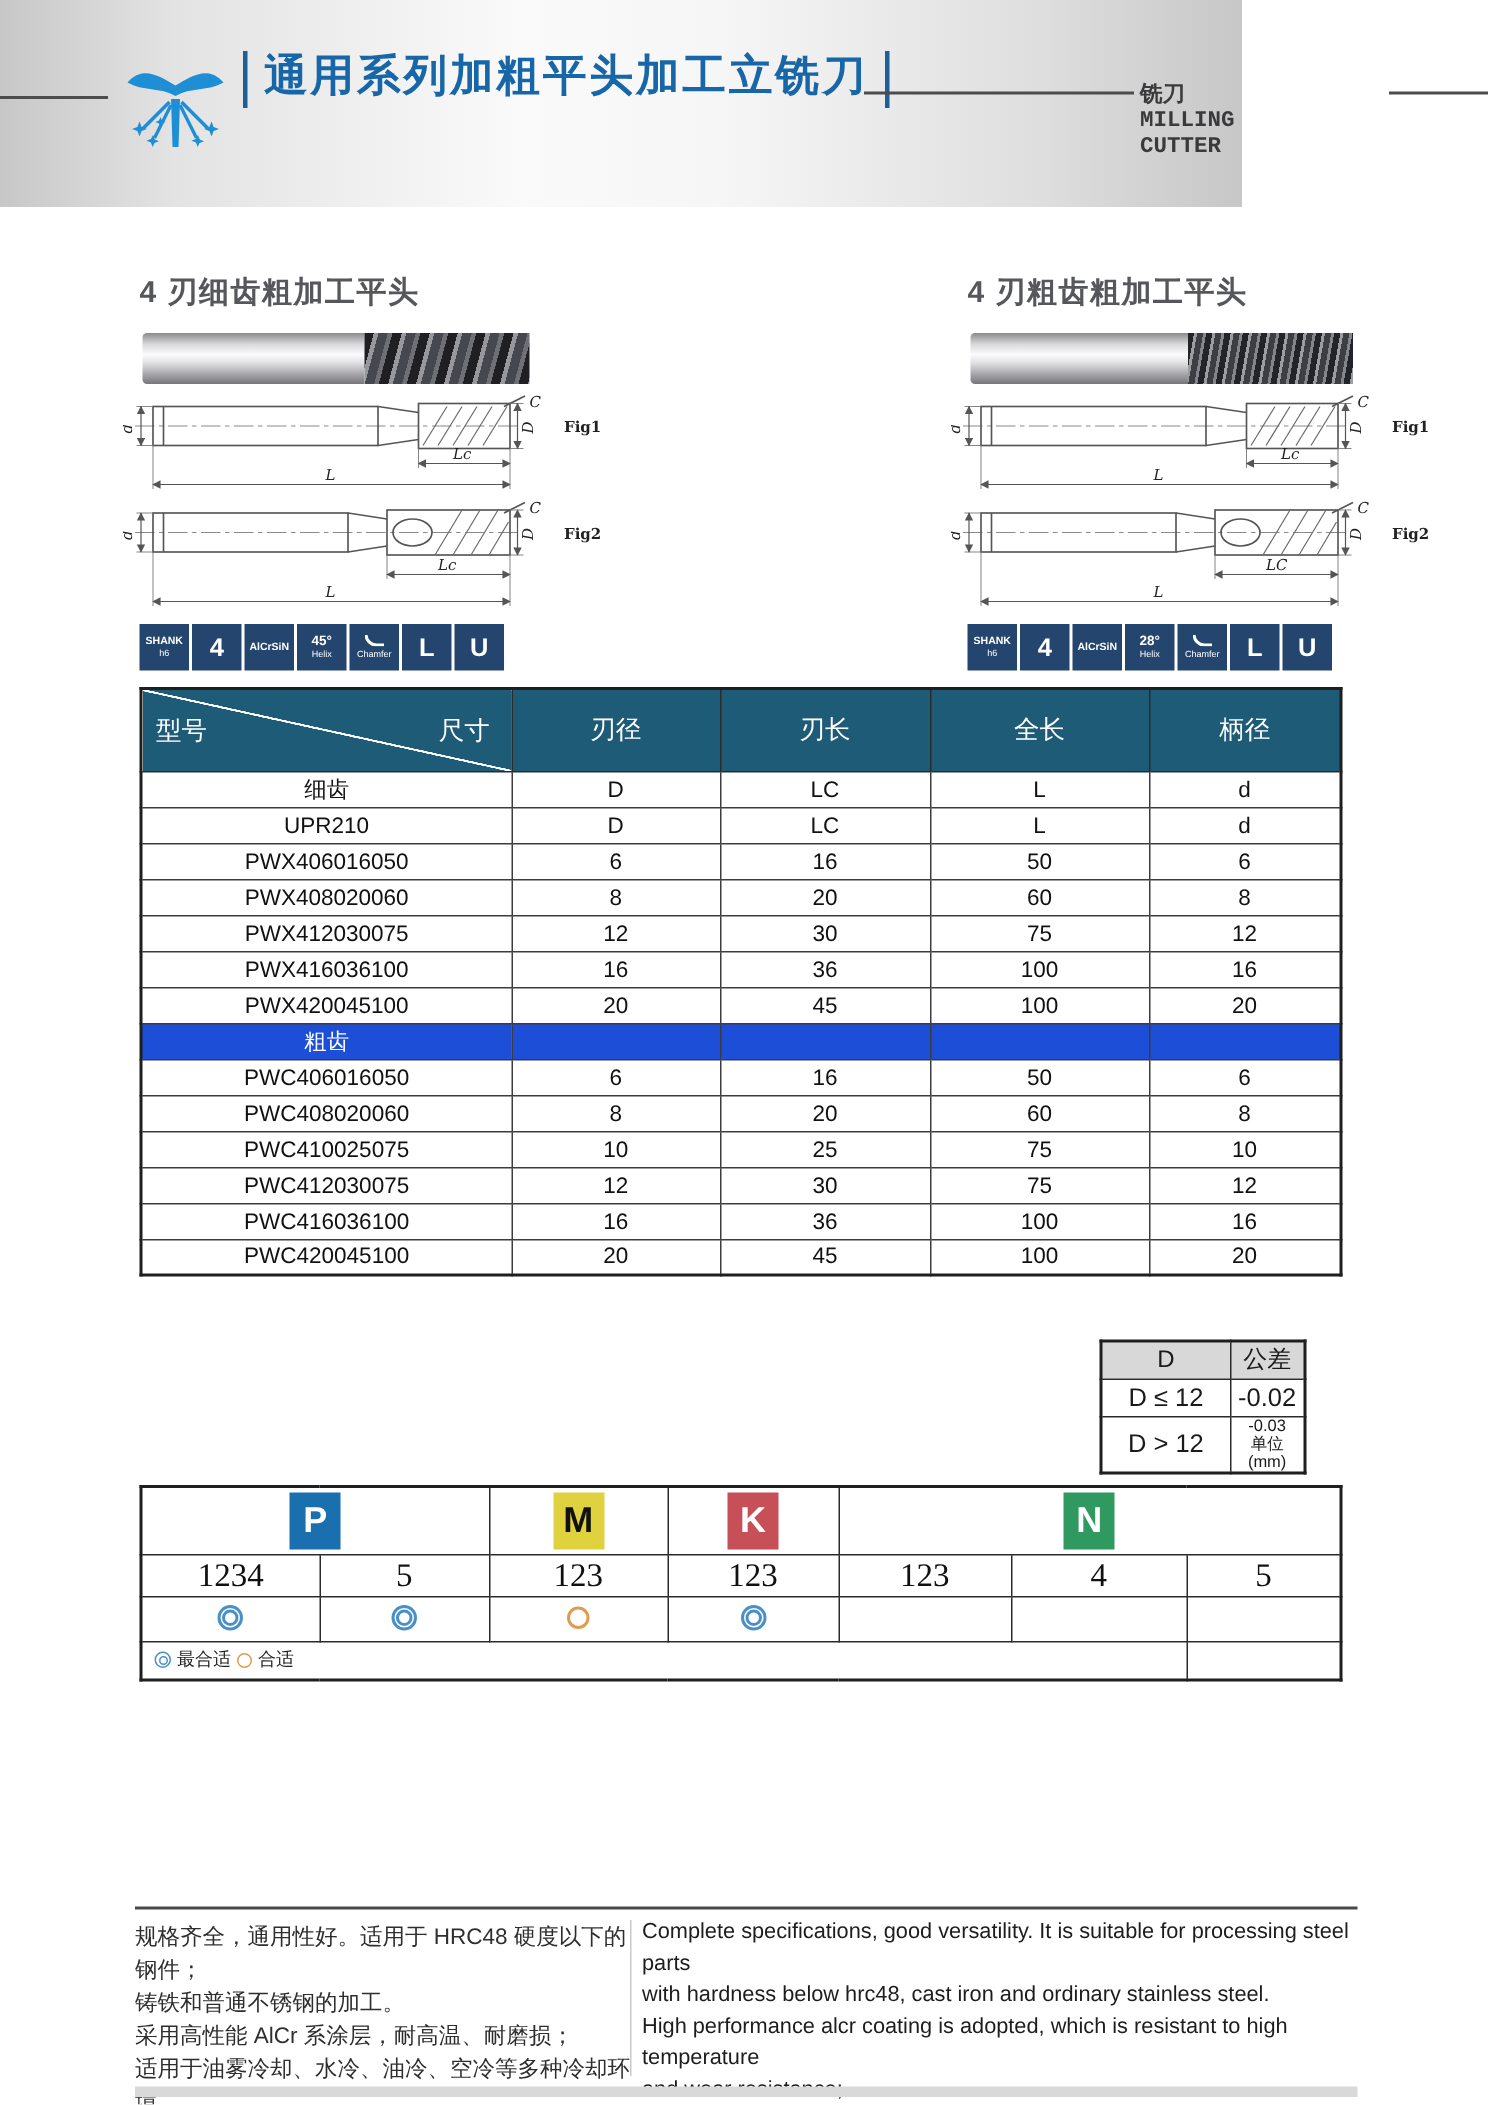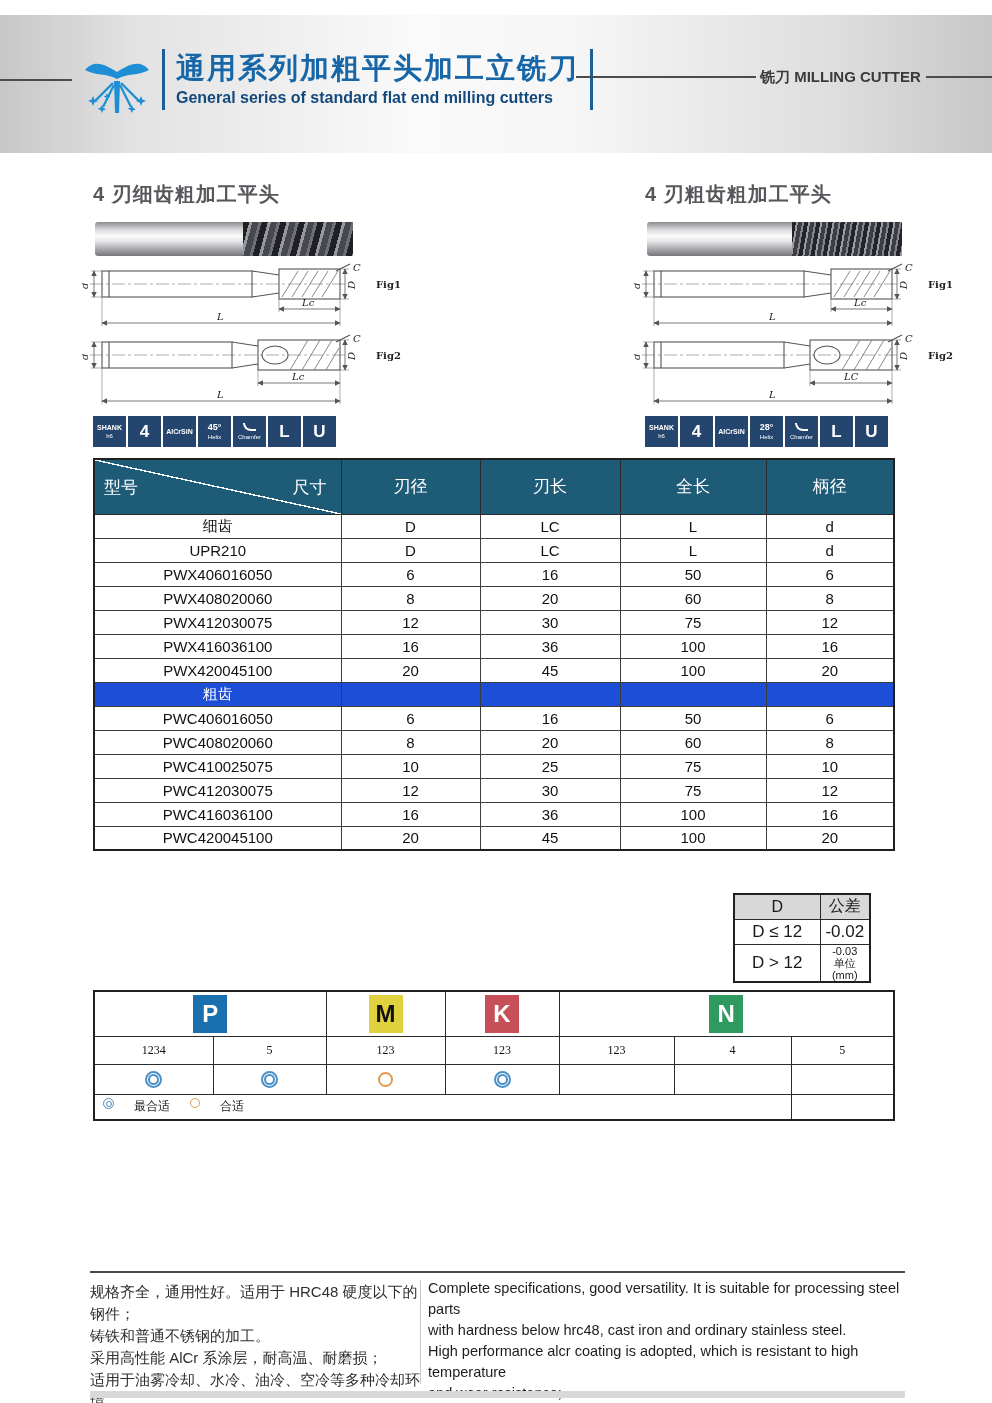--- a/index.html
+++ b/index.html
@@ -1,22 +1,22 @@
 <!DOCTYPE html>
 <html><head>
 <meta charset="utf-8">
 <style>
   * { margin:0; padding:0; box-sizing:border-box; }
   html,body { background:#ffffff; }
   body { font-family:"Liberation Sans","DejaVu Sans",sans-serif; }
   .page { position:relative; width:992px; height:1403px; background:#ffffff; overflow:hidden; }
 
   
-  .topband { position:absolute; left:0; top:15px; width:992px; height:138px;
-    background:linear-gradient(90deg,#c7c7c8 0%,#e3e3e4 14%,#fafafa 42%,#f6f6f6 58%,#dedede 84%,#c7c7c8 100%); }
+  .topband { position:absolute; left:0; top:0; width:828px; height:138px;
+    background:linear-gradient(90deg,#c7c7c8 0%,#e3e3e4 14%,#fafafa 42%,#f6f6f6 58%,#dedede 84%,#c7c7c8 100%);font-family:Liberation Mono, monospace; }
   .rule { position:absolute; height:2px; background:#4c4c4e; }
   .rule-left { left:0; top:64px; width:72px; }
   .rule-mid { left:576px; top:61px; width:180px; }
   .rule-right { left:926px; top:61px; width:66px; }
   .logo { position:absolute; left:83px; top:40px; }
   .titleblock { position:absolute; left:162px; top:34px; padding:2px 11px;
     border-left:3px solid #1d5f97; border-right:3px solid #1d5f97; }
   .title-cn { font-size:29px; font-weight:bold; color:#1766a8; letter-spacing:2px; line-height:34px; }
   .title-en { font-size:16px; font-weight:bold; color:#14497d; line-height:20px; margin-top:3px; }
   .cat-label { position:absolute; left:760px; top:53px; font-size:15px; font-weight:bold; color:#3a3a3c; letter-spacing:0; }
@@ -67,30 +67,30 @@
   .tol-small { font-size:11px; line-height:12px; }
 
   
   .mat-wrap { position:absolute; left:93px; top:990px; }
   table.mat { width:800px; border-collapse:collapse; table-layout:fixed; border:2px solid #1f1f1f; }
   table.mat td { border:1px solid #2b2b2b; text-align:center; padding:0; color:#111; }
   tr.mrow1 td { height:45px; }
   .mbadge { display:inline-block; width:34px; height:38px; line-height:38px; font-size:24px; font-weight:bold; }
   .bp { background:#1a6fae; color:#fff; } .bm { background:#e0d23f; color:#111; }
   .bk { background:#c75058; color:#fff; } .bn { background:#2f9960; color:#fff; }
-  tr.mrow2 td { height:28px; font-family:"Liberation Serif","DejaVu Serif",serif; font-size:12px; }
+  tr.mrow2 td { height:28px; font-family:"Liberation Serif","DejaVu Serif",serif; font-size:22px; }
   tr.mrow3 td { height:68px; }
   .mname { font-size:15px; line-height:19px; } .msub { font-size:13px; line-height:17px; }
   tr.mrow4 td { height:30px; }
   .cir2 { display:inline-flex; width:17px; height:17px; border:2px solid #4a90c8; border-radius:50%; align-items:center; justify-content:center; vertical-align:middle; }
   .cir2::after { content:""; width:7px; height:7px; border:2px solid #4a90c8; border-radius:50%; }
   .cir1 { display:inline-block; width:15px; height:15px; border:2px solid #e09b4e; border-radius:50%; vertical-align:middle; }
   tr.mrow5 td { height:26px; }
   .legend-cell { text-align:left !important; padding-left:8px !important; }
-  .legend-inner { display:flex; gap:20px; font-size:12px; color:#222; }
+  .legend-inner { display:flex; align-items:center; gap:4px; font-size:12px; color:#222; }
   .lg2 { display:inline-flex; width:11px; height:11px; border:1.5px solid #4a90c8; border-radius:50%; align-items:center; justify-content:center; }
   .lg2::after { content:""; width:4px; height:4px; border:1.2px solid #4a90c8; border-radius:50%; }
   .lg1 { display:inline-block; width:10px; height:10px; border:1.5px solid #e09b4e; border-radius:50%; }
 
   
   .foot-line { position:absolute; left:90px; top:1271px; width:815px; height:2px; background:#4a4a4a; }
   .foot-cn { position:absolute; left:90px; top:1281px; width:330px; font-size:15px; line-height:22px; color:#2e2e2e; white-space:pre-line; }
   .foot-div { position:absolute; left:420px; top:1280px; width:1px; height:104px; background:#c9c9c9; }
   .foot-en { position:absolute; left:428px; top:1278px; width:480px; font-size:14.5px; line-height:21px; color:#1d1d1d; white-space:pre-line; }
   .foot-bar { position:absolute; left:90px; top:1391px; width:815px; height:7px; background:#d9d9d9; }
@@ -118,21 +118,20 @@
       <line x1="38" y1="28" x2="56" y2="46" stroke="#1e8fd5" stroke-width="2.4"></line>
       <line x1="37" y1="30" x2="48" y2="52" stroke="#1e8fd5" stroke-width="2.2"></line>
       <path d="M10,41 l1.4,3.6 L15,46 l-3.6,1.4 L10,51 l-1.4,-3.6 L5,46 l3.6,-1.4 Z" fill="#1e8fd5"></path>
       <path d="M19,50 l1.2,3 L23,54.2 l-3,1.2 L18.8,58 l-1.2,-3 L14.6,53.8 l3,-1.2 Z" fill="#1e8fd5"></path>
       <path d="M58,41 l1.4,3.6 L63,46 l-3.6,1.4 L58,51 l-1.4,-3.6 L53,46 l3.6,-1.4 Z" fill="#1e8fd5"></path>
       <path d="M49,50 l1.2,3 L53,54.2 l-3,1.2 L48.8,58 l-1.2,-3 L44.6,53.8 l3,-1.2 Z" fill="#1e8fd5"></path>
       <path d="M24,38 l1,2.4 L27.4,41.4 l-2.4,1 L24,44.8 l-1,-2.4 L20.6,41.4 l2.4,-1 Z" fill="#1e8fd5"></path>
     </svg>
     <div class="titleblock">
       <div class="title-cn">通用系列加粗平头加工立铣刀</div>
-      <div class="title-en">General series of standard flat end milling cutters</div>
     </div>
     <div class="rule rule-mid"></div>
     <div class="cat-label">铣刀 MILLING CUTTER</div>
     <div class="rule rule-right"></div>
   </div>
 
   <div class="sec-title" style="left:93px">4 刃细齿粗加工平头</div>
   <div class="photo" style="left:95px">
     <div class="shank" style="width:148px"></div>
     <div class="flutes" style="width:110px"></div>

